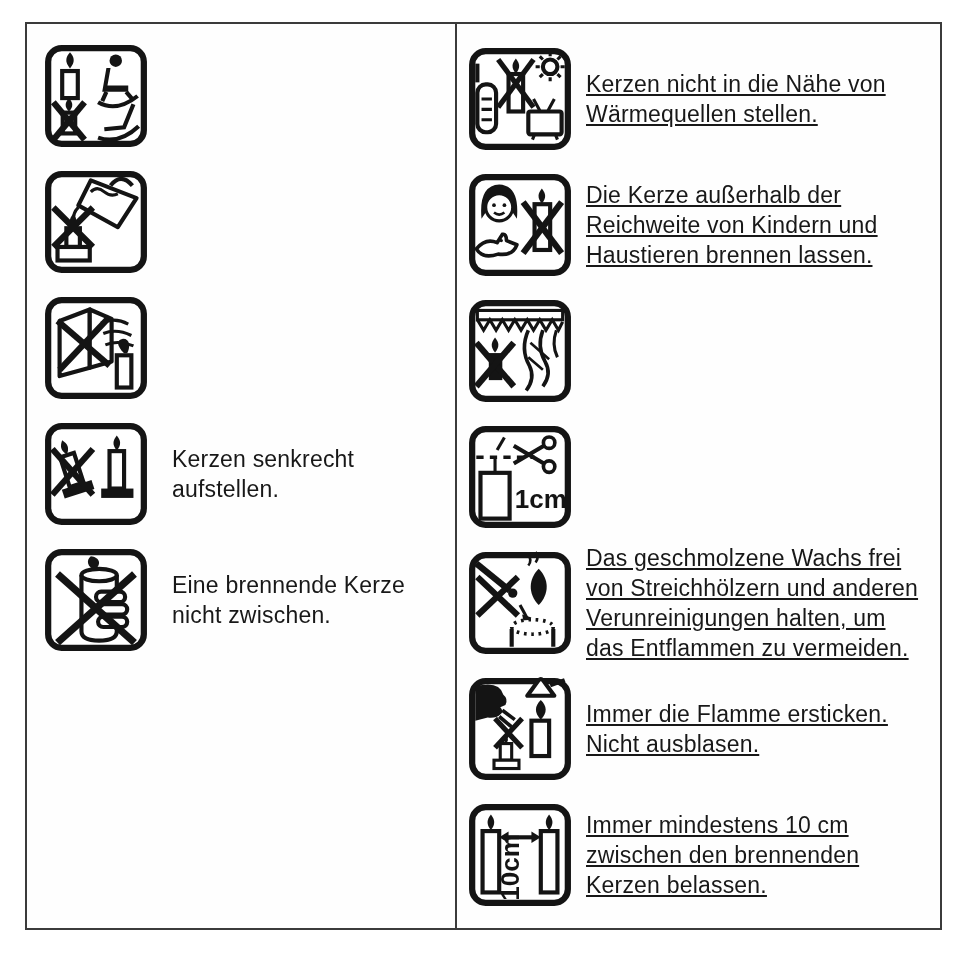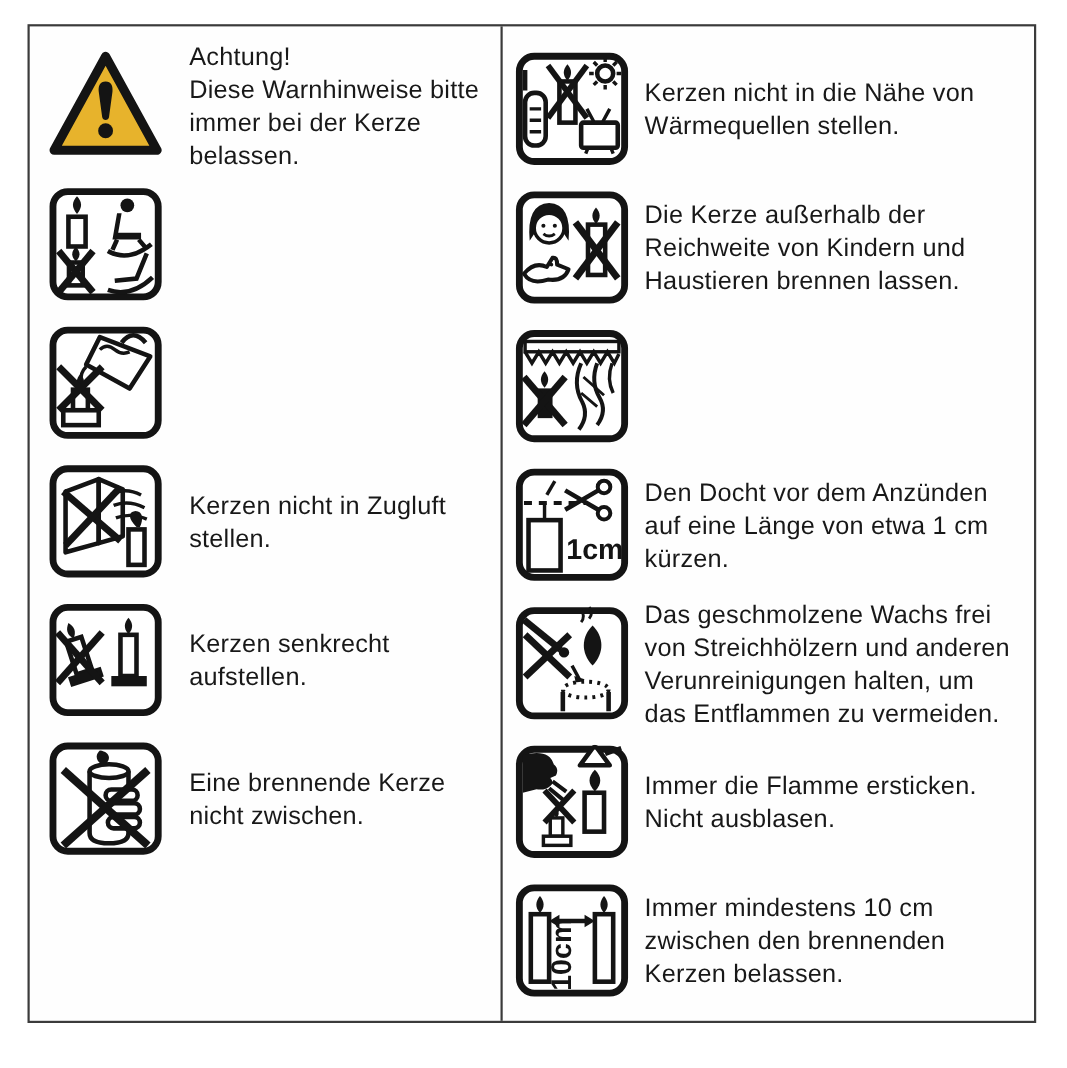--- a/index.html
+++ b/index.html
@@ -6,52 +6,39 @@
   body {
     width:970px; height:971px; background:#ffffff; position:relative;
     font-family:"Liberation Sans", sans-serif; color:#181818;
   }
   .sheet {
     position:absolute; left:25px; top:22px; width:917px; height:908px;
     border:2px solid #3b3b3b; box-sizing:border-box; display:flex; background:#fefefe;
   }
   .col { box-sizing:border-box; }
   .col-left { width:430px; border-right:2px solid #3b3b3b; padding:16px 4px 0 17px; }
-  .col-right { flex:1; padding:19px 4px 0 11px; }
+  .col-right { flex:1; padding:19px 4px 0 11px;text-decoration:underline; }
   .row { display:flex; align-items:center; height:111px; margin-bottom:15px; }
   .icon { width:104px; height:104px; flex:0 0 auto; }
   .icon svg { width:100%; height:100%; display:block; }
   .txt {
     white-space:pre; font-size:23px; line-height:30px; margin-left:24px;
     letter-spacing:0.2px; color:#181818;
   }
   .col-right .txt { margin-left:14px; }
   .stroke { fill:none; stroke:#141414; }
   svg text { font-family:"Liberation Sans", sans-serif; }
 </style>
 </head>
 <body>
 
 <div class="sheet">
 
   <div class="col col-left">
 
-    <div class="row">
-      <div class="icon">
-        <svg viewBox="0 0 100 100">
-          <path d="M50 7 L95 89 L5 89 Z" fill="#E7B32C" stroke="#141414" stroke-width="8" stroke-linejoin="round"></path>
-          <path d="M50 29 C55 29 56.5 33 56 38 L53 60 C52.6 63.5 47.4 63.5 47 60 L44 38 C43.5 33 45 29 50 29 Z" fill="#141414"></path>
-          <circle cx="50" cy="72" r="6.5" fill="#141414"></circle>
-        </svg>
-      </div>
-      <div class="txt">Achtung!
-Diese Warnhinweise bitte
-immer bei der Kerze
-belassen.</div>
-    </div>
 
     <div class="row">
       <div class="icon">
         <svg viewBox="0 0 100 100">
           <rect x="4" y="4" width="92" height="92" rx="13" fill="#fff" stroke="#141414" stroke-width="6"></rect>
           <path d="M25 8 C29.5 13 30 17.5 25 23.5 C20 17.5 20.5 13 25 8 Z" fill="#141414"></path>
           <rect x="17.5" y="26" width="15" height="26" fill="#fff" stroke="#141414" stroke-width="4"></rect>
           <path d="M24 52 C28 56.5 28.5 60.5 24 65 C19.5 60.5 20 56.5 24 52 Z" fill="#141414"></path>
           <rect x="18" y="66" width="12" height="20" fill="#fff" stroke="#141414" stroke-width="4"></rect>
           <line x1="9" y1="56" x2="39" y2="92" class="stroke" stroke-width="6"></line>
@@ -89,22 +76,20 @@
           <rect x="4" y="4" width="92" height="92" rx="13" fill="#fff" stroke="#141414" stroke-width="6"></rect>
           <path d="M15 24 L44 13 L44 69 L15 77 Z" fill="#fff" stroke="#141414" stroke-width="4" stroke-linejoin="round"></path>
           <path d="M44 13 L65 22 L65 63 L44 69 Z" fill="#fff" stroke="#141414" stroke-width="4" stroke-linejoin="round"></path>
           <line x1="13" y1="24" x2="63" y2="67" class="stroke" stroke-width="6"></line>
           <line x1="63" y1="20" x2="15" y2="71" class="stroke" stroke-width="6"></line>
           <path d="M55 26 Q68 20 81 27 M57 36 Q70 31 84 38 M59 47 Q72 42 86 48" class="stroke" stroke-width="3"></path>
           <path d="M77 55 C70 48 69 42 76 41 C83 41 83 49 80 55 Z" fill="#141414"></path>
           <rect x="70" y="57" width="14" height="31" fill="#fff" stroke="#141414" stroke-width="4"></rect>
         </svg>
       </div>
-      <div class="txt">Kerzen nicht in Zugluft
-stellen.</div>
     </div>
 
     <div class="row">
       <div class="icon">
         <svg viewBox="0 0 100 100">
           <rect x="4" y="4" width="92" height="92" rx="13" fill="#fff" stroke="#141414" stroke-width="6"></rect>
           <g transform="rotate(-18 28 50)">
             <path d="M28 16 C32 21 32.5 25 28 30.5 C23.5 25 24 21 28 16 Z" fill="#141414"></path>
             <rect x="21" y="31" width="14" height="30" fill="#fff" stroke="#141414" stroke-width="4"></rect>
             <rect x="13" y="61" width="30" height="9" fill="#141414"></rect>
@@ -212,23 +197,20 @@
           <rect x="12" y="46" width="28" height="44" fill="#fff" stroke="#141414" stroke-width="4"></rect>
           <path d="M26 46 V31" class="stroke" stroke-width="3"></path>
           <path d="M28 24 L35 12" class="stroke" stroke-width="3"></path>
           <path d="M8 31 H64" class="stroke" stroke-width="3.5" stroke-dasharray="7 6"></path>
           <path d="M44 20 L73 37 M44 37 L73 20" class="stroke" stroke-width="4"></path>
           <circle cx="78" cy="40" r="5.5" fill="#fff" stroke="#141414" stroke-width="3.5"></circle>
           <circle cx="78" cy="17" r="5.5" fill="#fff" stroke="#141414" stroke-width="3.5"></circle>
           <text x="45" y="80" font-size="25" font-weight="bold" fill="#141414">1cm</text>
         </svg>
       </div>
-      <div class="txt">Den Docht vor dem Anzünden
-auf eine Länge von etwa 1 cm
-kürzen.</div>
     </div>
 
     <div class="row">
       <div class="icon">
         <svg viewBox="0 0 100 100">
           <rect x="4" y="4" width="92" height="92" rx="13" fill="#fff" stroke="#141414" stroke-width="6"></rect>
           <line x1="8" y1="12" x2="40" y2="38" class="stroke" stroke-width="6"></line>
           <circle cx="43" cy="40.5" r="4.5" fill="#141414"></circle>
           <line x1="9" y1="25" x2="48" y2="62" class="stroke" stroke-width="6"></line>
           <line x1="48" y1="25" x2="9" y2="62" class="stroke" stroke-width="6"></line>

